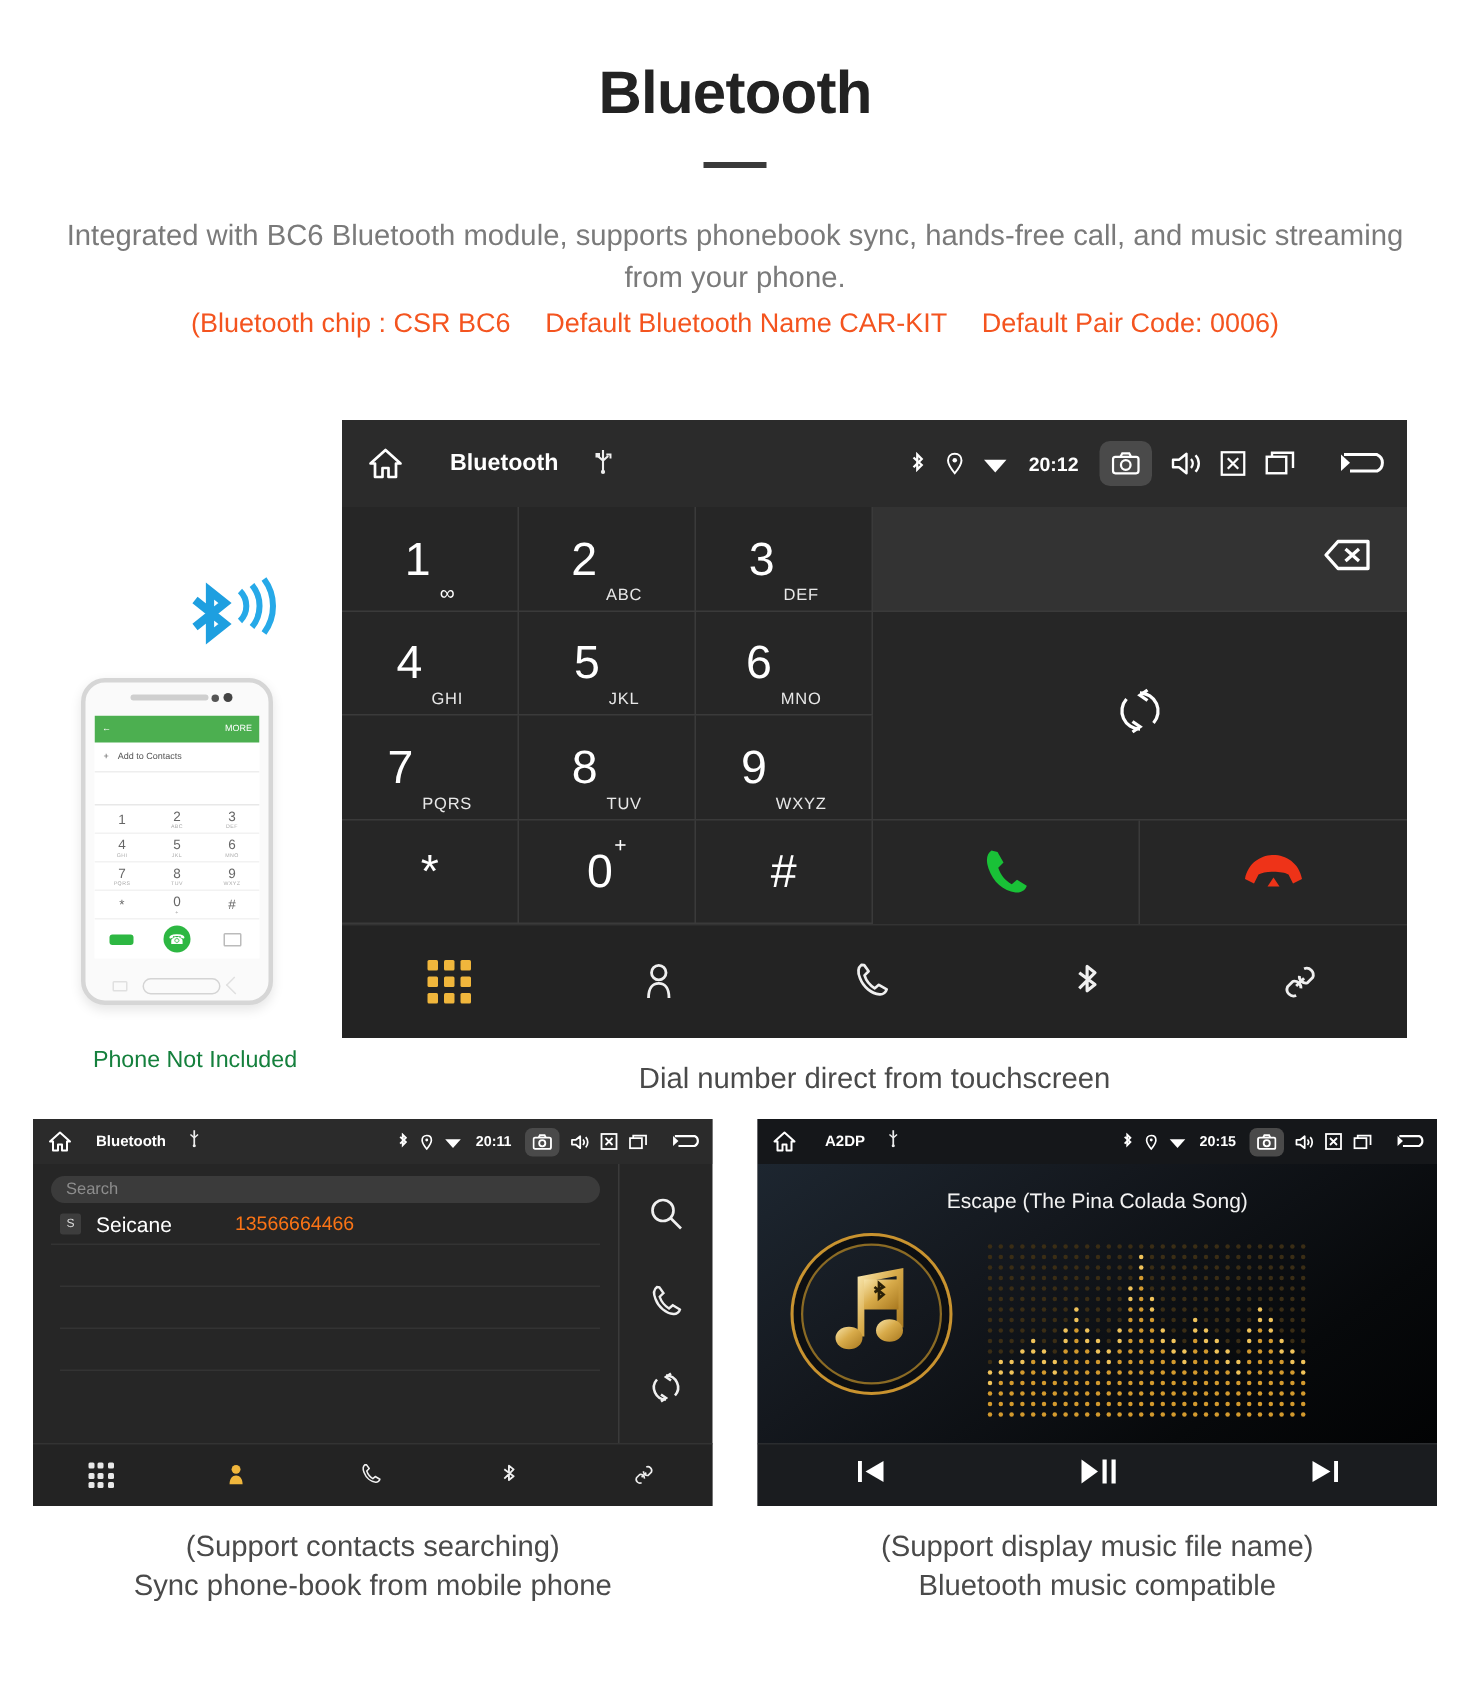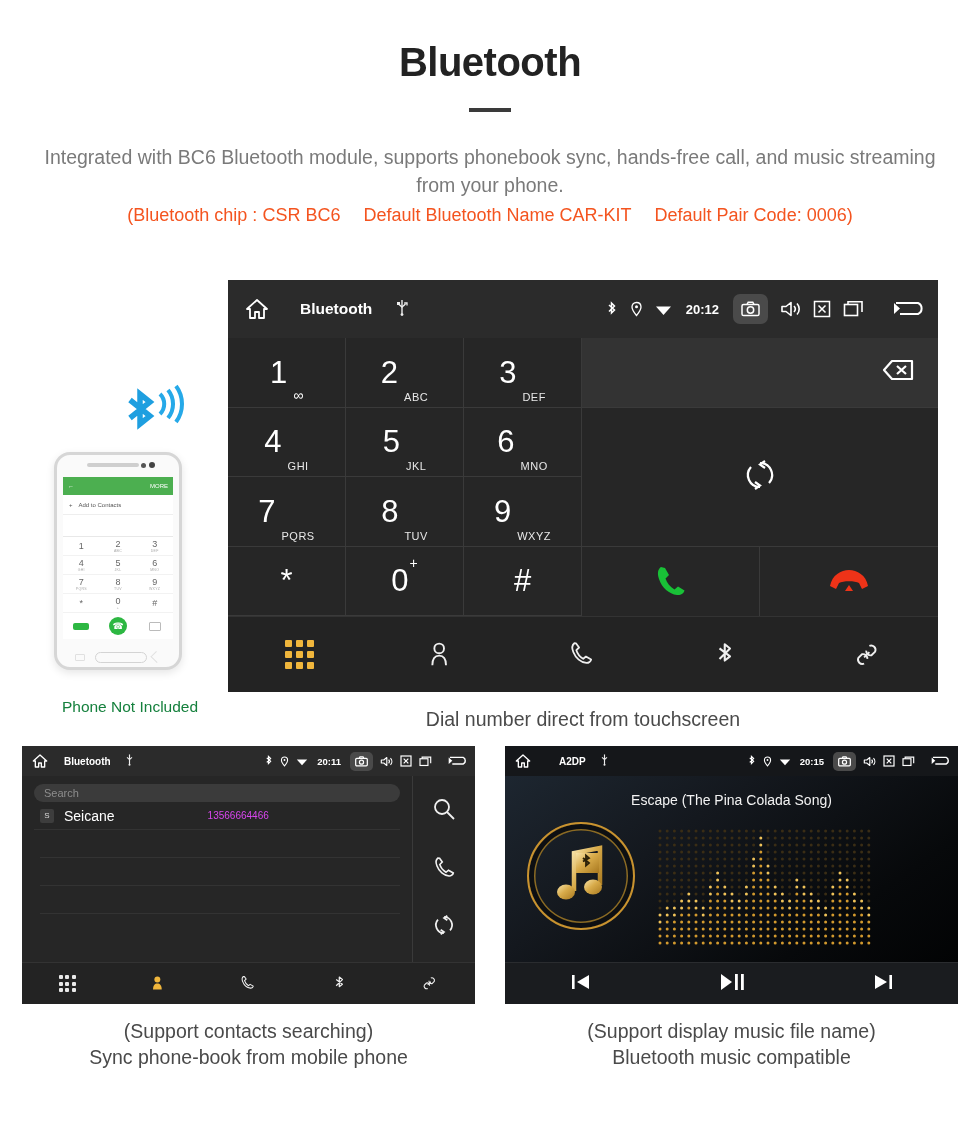--- a/index.html
+++ b/index.html
@@ -176,35 +176,35 @@
   }
   .pb-row {
     height: 28px; display:flex; align-items:center; gap:10px;
     border-bottom:1px solid #333; padding-left: 6px;
   }
   .pb-badge {
     width:14px;height:14px; background:#3d3d3d; color:#ddd; font-size:8px;
     display:flex;align-items:center;justify-content:center; border-radius:2px;
   }
   .pb-name { color:#fff; font-size:14px; }
-  .pb-num { color:#d946ef; font-size:10px; margin-left: 83px; }
+  .pb-num { color:#f97316; font-size:13px; margin-left: 32px; }
   .pb-empty { height: 28px; border-bottom:1px solid #333; margin-left:6px;}
   .pb-right { width: 62px; display:flex; flex-direction:column; align-items:center; justify-content:space-around; padding: 6px 0;}
   .pb .navbar { height: 42px; border-top:1px solid #333; background:#232323;}
   .pb .dotgrid { grid-template-columns: repeat(3, 4px); gap:2.5px; }
   .pb .dotgrid i { width:4px;height:4px; background:#e9e9e9; }
 
   
   .a2 {
     position:absolute; left: 505px; top: 746px; width: 453px; height: 258px;
     background:#0b0d10; overflow:hidden;
   }
   .a2 .statusbar { height: 30px; padding:0 8px; background:#15171a;}
   .a2 .sb-home { width:20px;} .a2 .sb-home svg { width:16px; height:16px;}
-  .a2 .sb-title { font-size:10px; margin-left:26px;}
+  .a2 .sb-title { font-size:10px; margin-left:17px;}
   .a2 .sb-usb { margin-left:14px;} .a2 .sb-usb svg { width:9px; height:13px;}
   .a2 .sb-right { gap:7px;} .a2 .sb-time { font-size:9.5px;}
   .a2 .sb-cam { padding:4px 5px; border-radius:5px;}
   .a2-stage {
     position:relative; height: 186px;
     background: linear-gradient(145deg, #1d2630 0%, #14181e 35%, #07090b 75%, #020304 100%);
   }
   .a2-track {
     position:absolute; left:0; right:0; top: 16px; text-align:center;
     color:#f2f2f2; font-size:14px;

